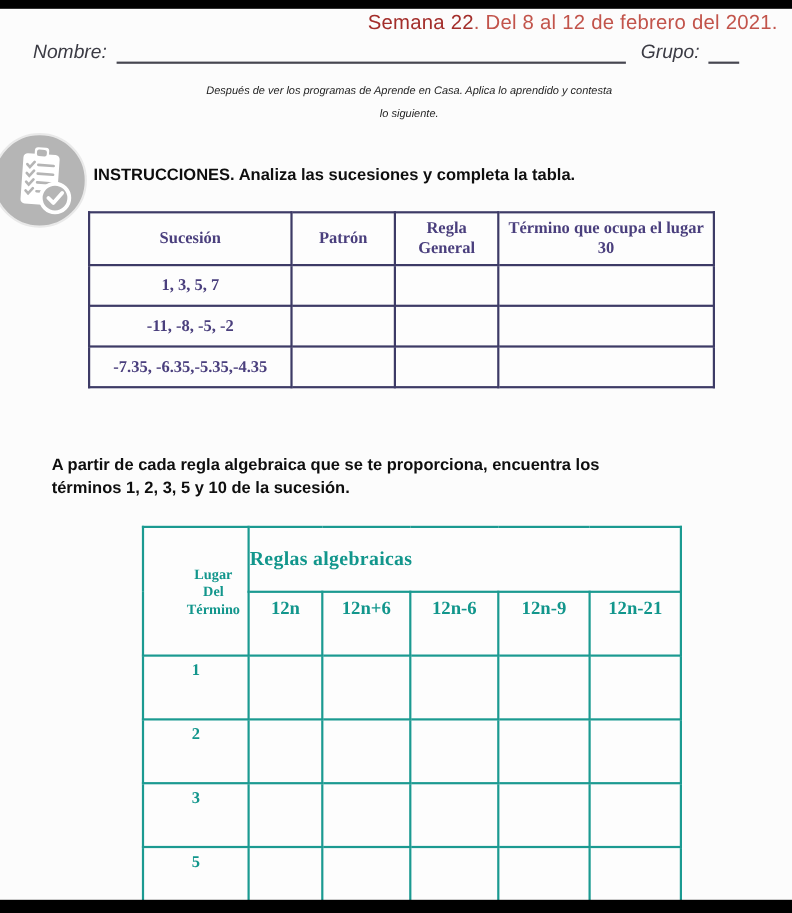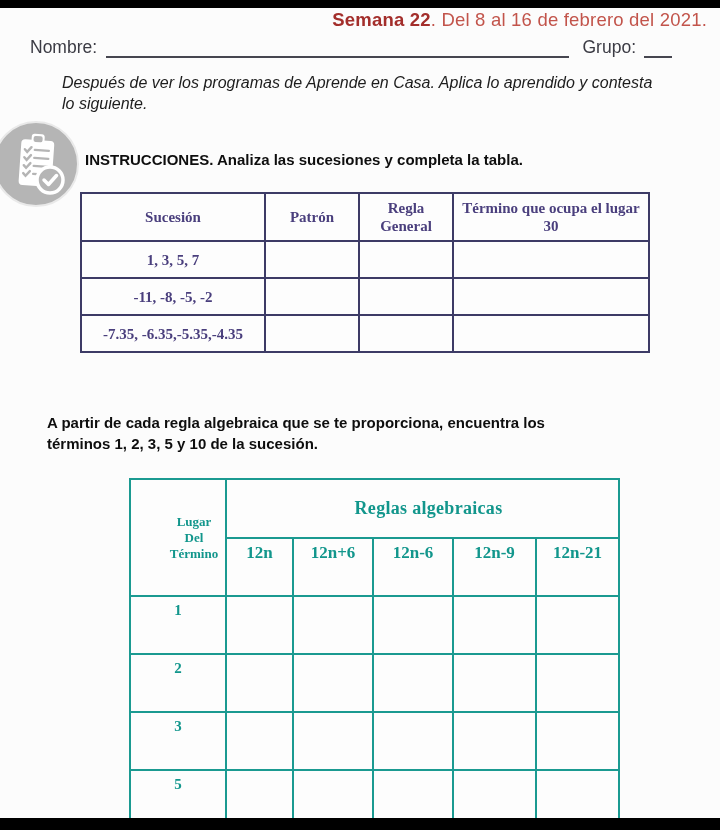--- a/index.html
+++ b/index.html
@@ -8,36 +8,36 @@
     background:#fcfcfc;font-family:"Liberation Sans", sans-serif;
   }
   .bar{position:absolute;left:0;width:720px;background:#000;z-index:9;}
   .bar-top{top:0;height:8px;}
   .bar-bottom{top:818px;height:12px;}
 
   .doc-title{
     position:absolute;top:9px;left:0;right:13px;text-align:right;
     font-size:18.5px;letter-spacing:.2px;
   }
-  .doc-title .t-bold{color:#a32e2b;font-weight:bold;}
+  .doc-title .t-bold{color:#a32e2b;font-weight:normal;}
   .doc-title .t-rest{color:#c2544b;}
 
   .name-row{
     position:absolute;top:34px;left:30px;width:642px;height:24px;
     display:flex;align-items:flex-end;
     font-size:17.5px;color:#3b3b44;
   }
-  .name-row .lbl{white-space:nowrap;line-height:22px;}
+  .name-row .lbl{white-space:nowrap;line-height:22px;font-style:italic;}
   .fill-line{border-bottom:2px solid #464650;height:18px;}
   .line-long{flex:1;margin:0 14px 0 9px;}
   .line-short{width:28px;margin-left:8px;}
 
   .intro{
     position:absolute;top:72px;left:62px;width:620px;
-    font-style:italic;font-size:16px;line-height:21px;color:#1d1d1d;
+    font-style:italic;font-size:10px;line-height:21px;color:#1d1d1d;text-align:center;
   }
 
   .task-icon{position:absolute;top:118px;left:-6px;}
 
   .instructions{
     position:absolute;top:151px;left:85px;
     font-weight:bold;font-size:15px;color:#0e0e0e;
   }
 
   table{border-collapse:collapse;table-layout:fixed;font-family:Liberation Serif, serif;}
@@ -54,37 +54,37 @@
 
   .task2{
     position:absolute;top:412px;left:47px;width:630px;
     font-weight:bold;font-size:15px;line-height:21px;color:#0e0e0e;
   }
 
   .t2{position:absolute;top:478px;left:129px;width:489px;}
   .t2 td,.t2 th{
     border:2px solid #1b9a91;color:#12968c;font-weight:bold;background:#fdfdfd;
   }
-  .t2 .title-cell{height:57px;text-align:center;vertical-align:middle;font-size:18px;letter-spacing:.3px;padding-left:12px;}
+  .t2 .title-cell{height:57px;text-align:left;vertical-align:middle;font-size:18px;letter-spacing:.3px;}
   .t2 .corner-cell{text-align:center;vertical-align:middle;font-size:13px;line-height:16px;padding-left:32px;}
   .t2 .rule-row{height:58px;padding-left:24px;}
   .t2 .rule-cell{text-align:center;vertical-align:top;padding-top:4px;font-size:17px;}
   .t2 .drow{height:58px;}
   .t2 .drow-last{height:64px;}
   .t2 .num-cell{text-align:center;vertical-align:top;padding-top:5px;font-size:15px;}
 </style>
 </head>
 <body>
 
 <div class="page">
 
   <div class="bar bar-top"></div>
 
   <div class="doc-title">
-    <span class="t-bold">Semana 22</span><span class="t-rest">. Del 8 al 16 de febrero del 2021.</span>
+    <span class="t-bold">Semana 22</span><span class="t-rest">. Del 8 al 12 de febrero del 2021.</span>
   </div>
 
   <div class="name-row">
     <span class="lbl">Nombre:</span>
     <span class="fill-line line-long"></span>
     <span class="lbl">Grupo:</span>
     <span class="fill-line line-short"></span>
   </div>
 
   <div class="intro">

